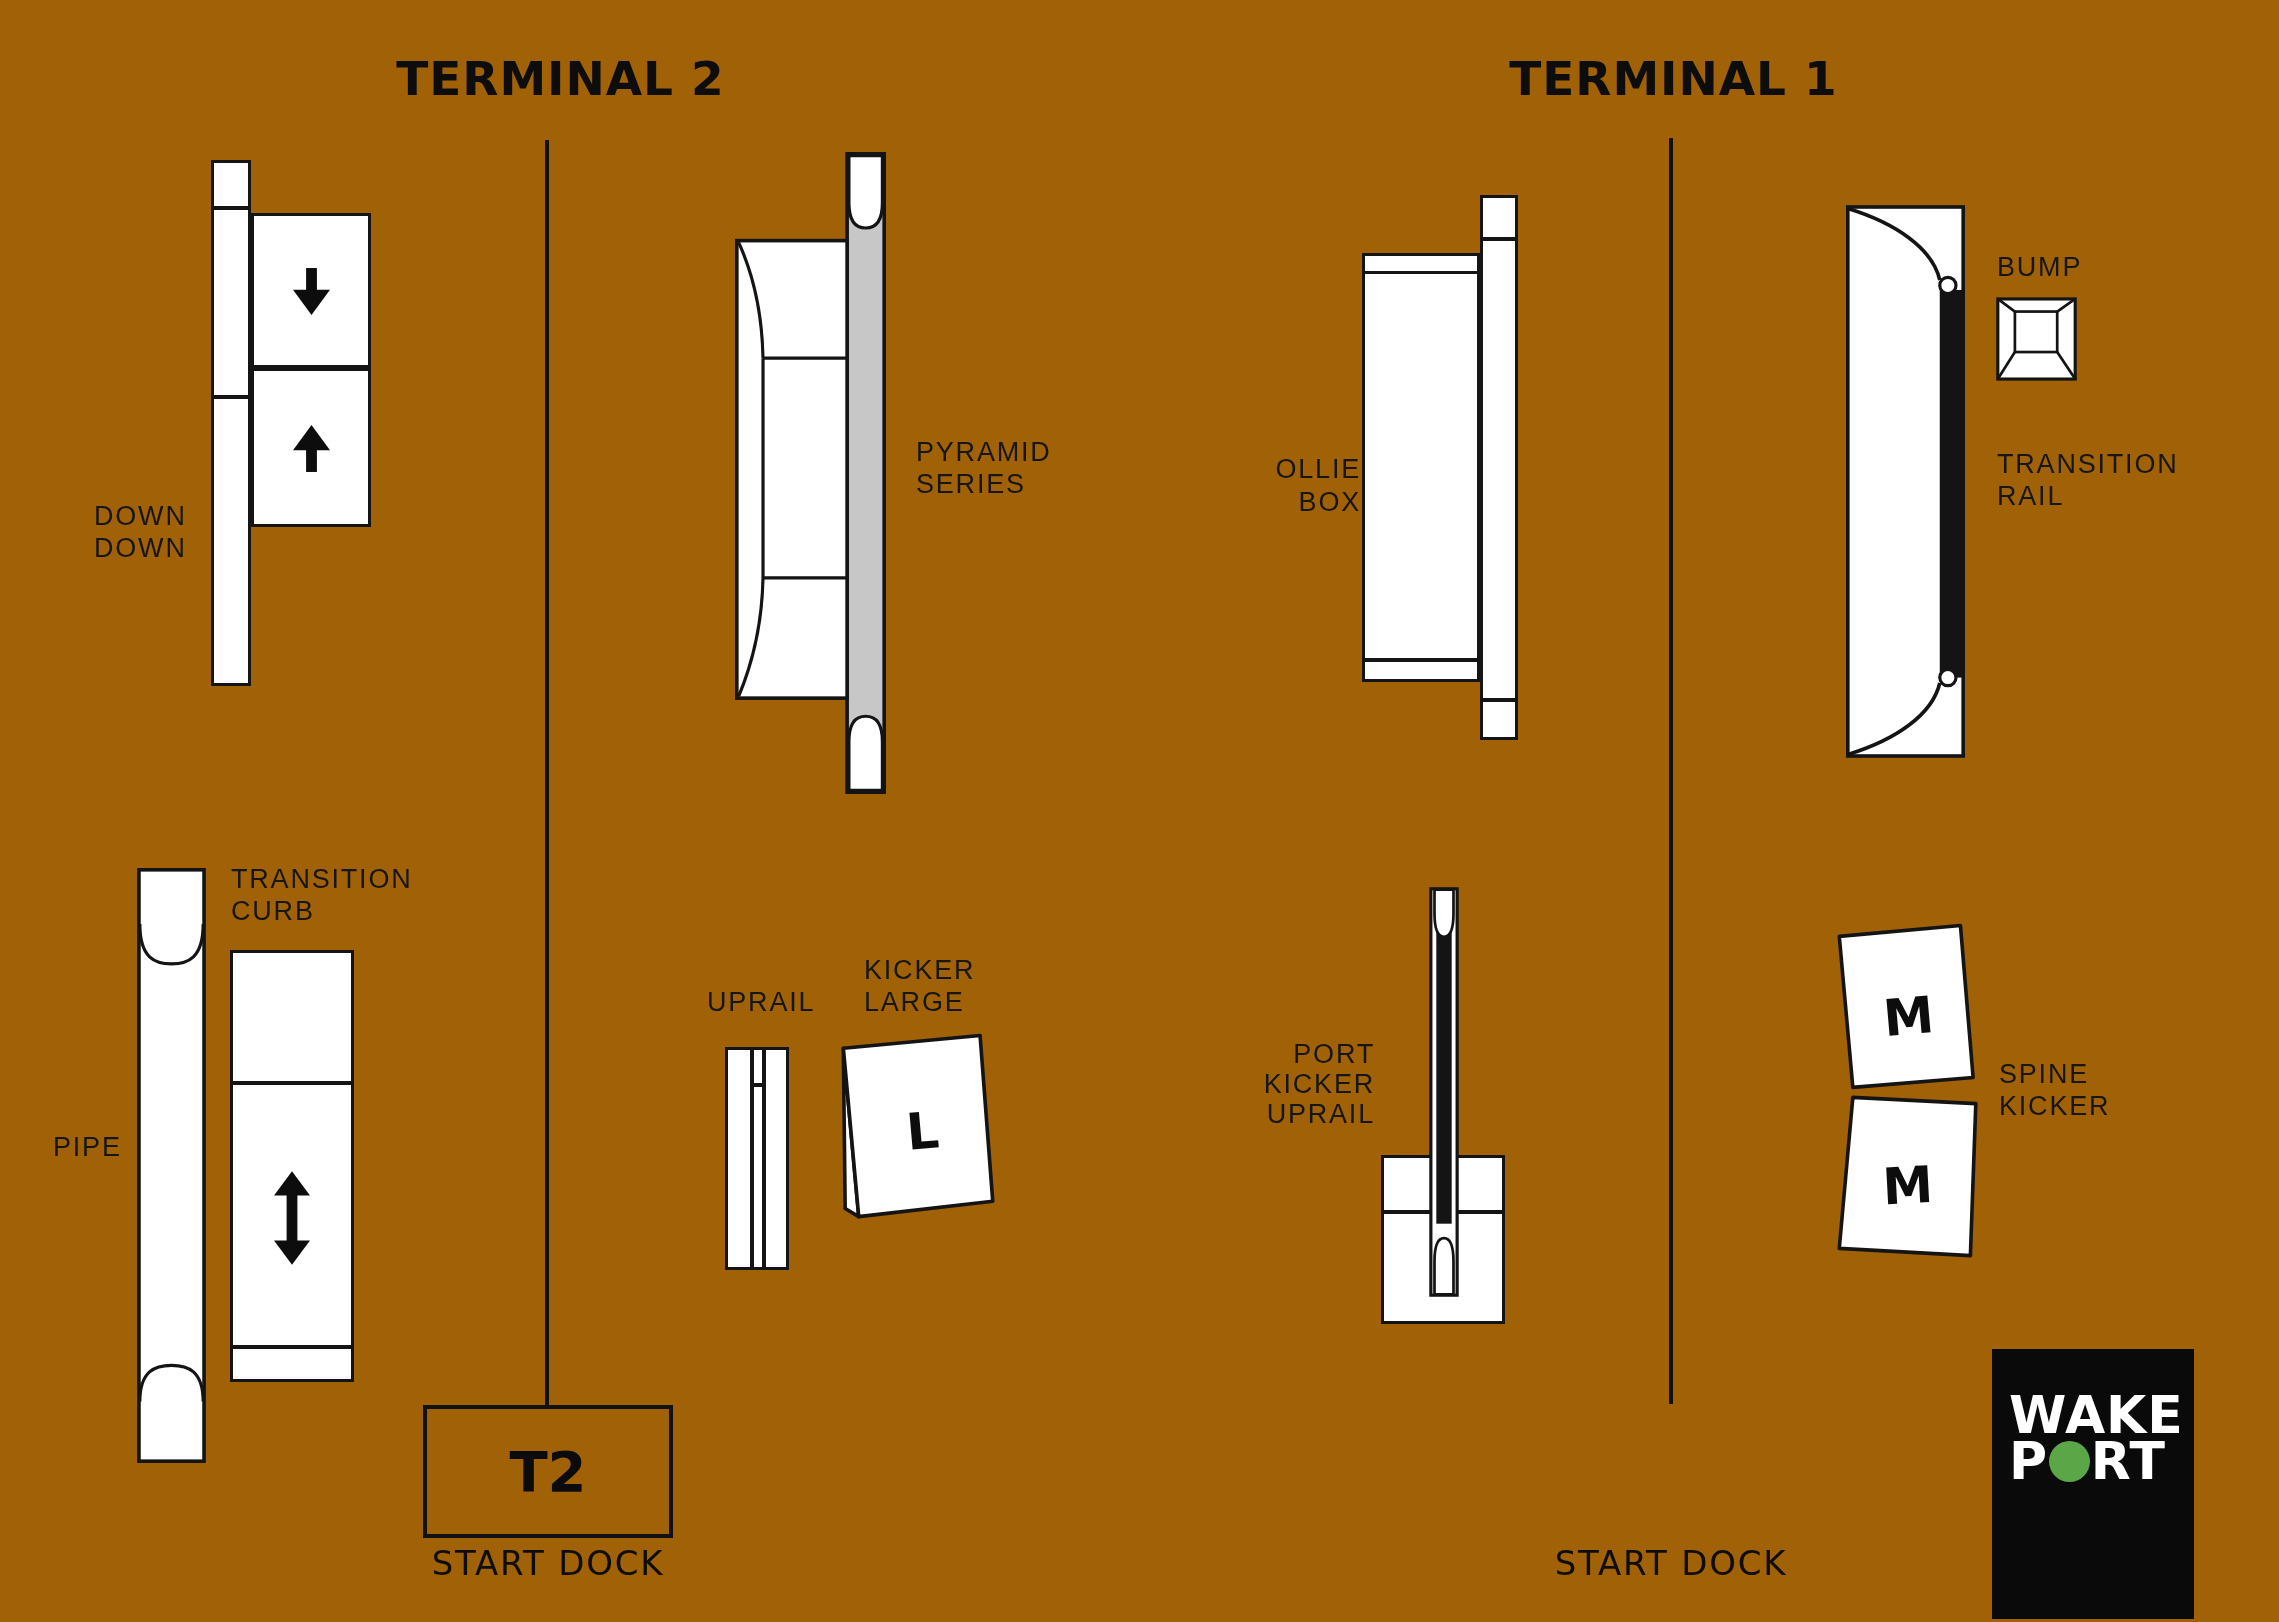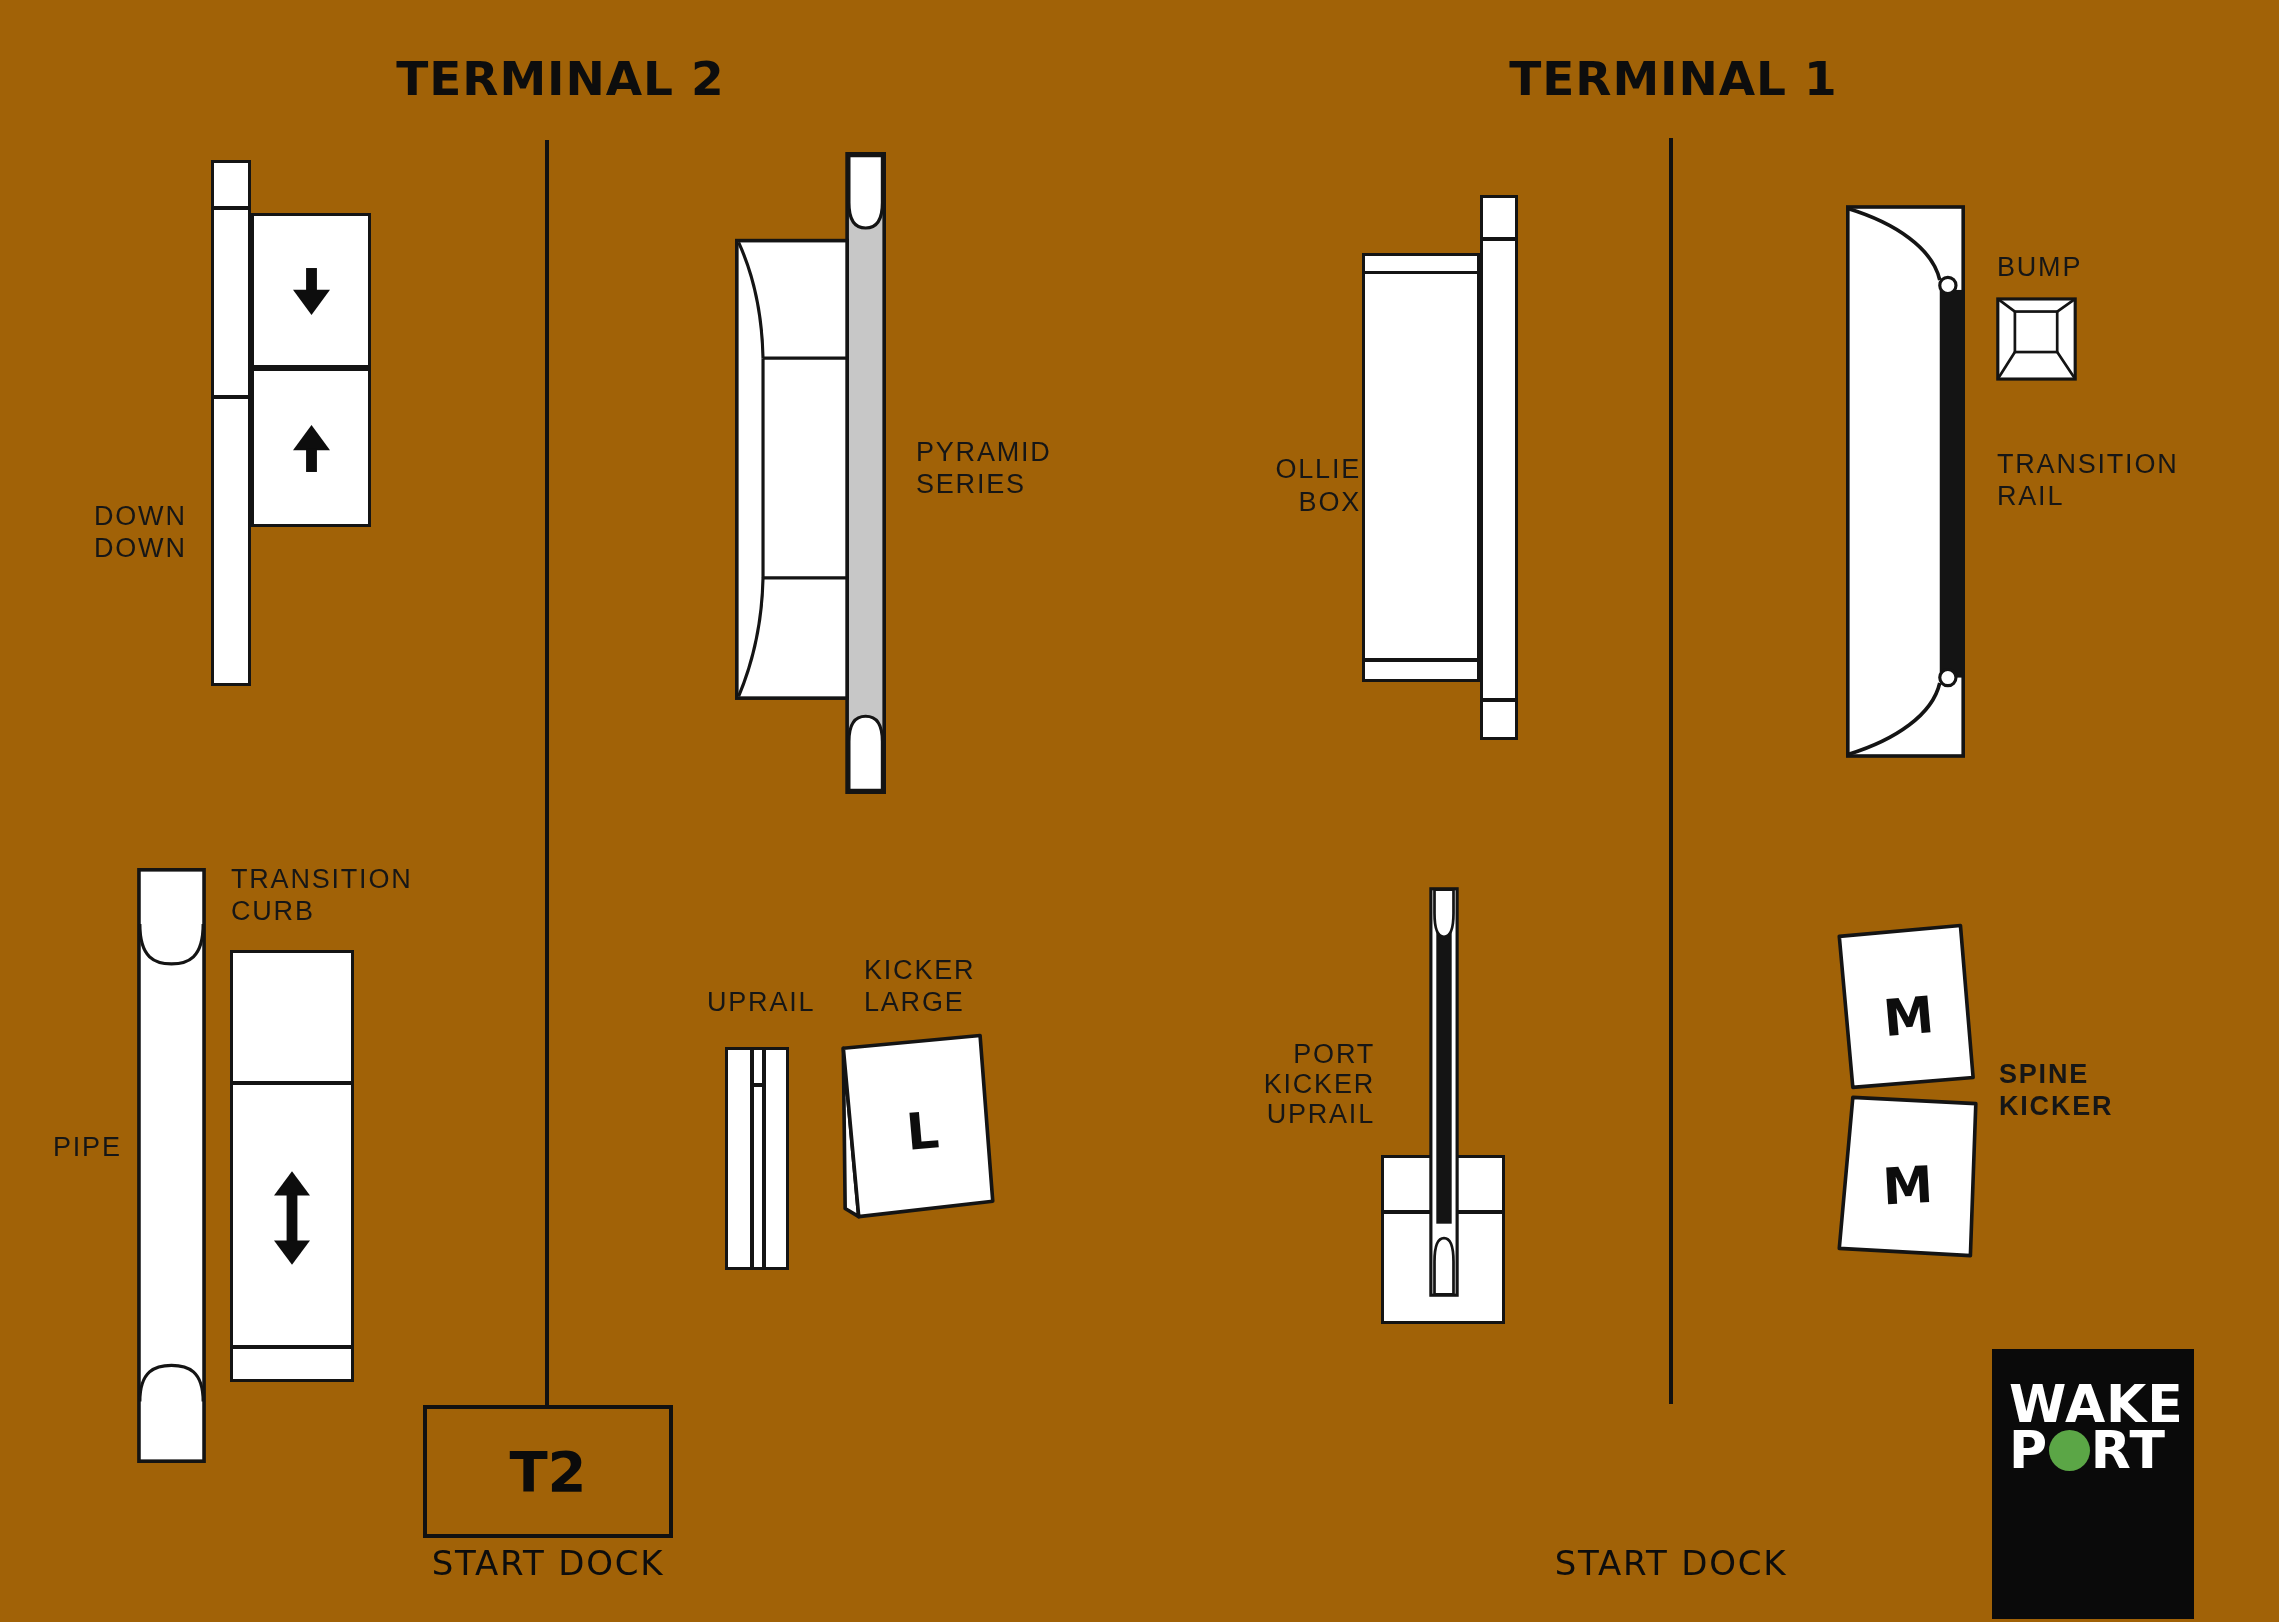--- a/index.html
+++ b/index.html
@@ -36,21 +36,21 @@
   .shape{position:absolute;background:#fff;border:3.6px solid #141414;box-sizing:border-box;}
   .divider{position:absolute;left:0;right:0;height:3.6px;background:#141414;}
   .vline{position:absolute;top:0;bottom:0;width:3.6px;background:#141414;}
   .arrow-wrap{position:absolute;left:0;right:0;display:flex;justify-content:center;}
   svg{display:block;}
   .svgshape{position:absolute;}
   svg text{font-family:"DejaVu Sans",sans-serif;font-weight:700;fill:#0d0d0d;}
 
   
   .logo{position:absolute;left:1992px;top:1349px;width:202px;height:270px;background:#0a0a0a;
-        box-sizing:border-box;padding:32px 0 0 17px;}
+        box-sizing:border-box;padding:43px 0 0 17px;}
   .logo-line{display:flex;align-items:center;height:46px;
     font-family:"DejaVu Sans",sans-serif;font-weight:800;font-size:52px;
     color:#fff;letter-spacing:0.9px;line-height:46px;}
   .logo-dot{width:41px;height:41px;border-radius:50%;background:#5BA646;margin:1.8px 0.9px 0 0.9px;}
 </style>
 </head>
 <body>
 
 <div class="stage">
 
@@ -185,21 +185,21 @@
   </div>
   <svg class="svgshape" style="left:1846px;top:204px;" width="119" height="555" viewBox="0 0 132 613">
     <rect x="2" y="2" width="128" height="609" fill="#fff" stroke="#141414" stroke-width="4"></rect>
     <rect x="104" y="94" width="25" height="430" fill="#141414"></rect>
     <path d="M3,4 C55,20 96,48 104,83" fill="none" stroke="#141414" stroke-width="4"></path>
     <path d="M3,609 C55,593 96,565 104,530" fill="none" stroke="#141414" stroke-width="4"></path>
     <circle cx="113" cy="89" r="9" fill="#fff" stroke="#141414" stroke-width="3.5"></circle>
     <circle cx="113" cy="524" r="9" fill="#fff" stroke="#141414" stroke-width="3.5"></circle>
   </svg>
 
-  <div class="label" style="left:1999px;top:1058px;font-weight:bold;">
+  <div class="label" style="left:1999px;top:1058px;">
     <div>SPINE</div>
     <div>KICKER</div>
   </div>
   <svg class="svgshape" style="left:1832px;top:921px;" width="152" height="340" viewBox="0 0 168 376">
     <polygon points="8,17 142,5 156,173 23,184" fill="#fff" stroke="#141414" stroke-width="4" stroke-linejoin="round"></polygon>
     <polygon points="23,195 159,202 153,370 8,362" fill="#fff" stroke="#141414" stroke-width="4" stroke-linejoin="round"></polygon>
     <text x="85" y="125" font-size="56" text-anchor="middle" transform="rotate(-5 85 110)">M</text>
     <text x="84" y="312" font-size="56" text-anchor="middle" transform="rotate(-3 84 297)">M</text>
   </svg>
 

